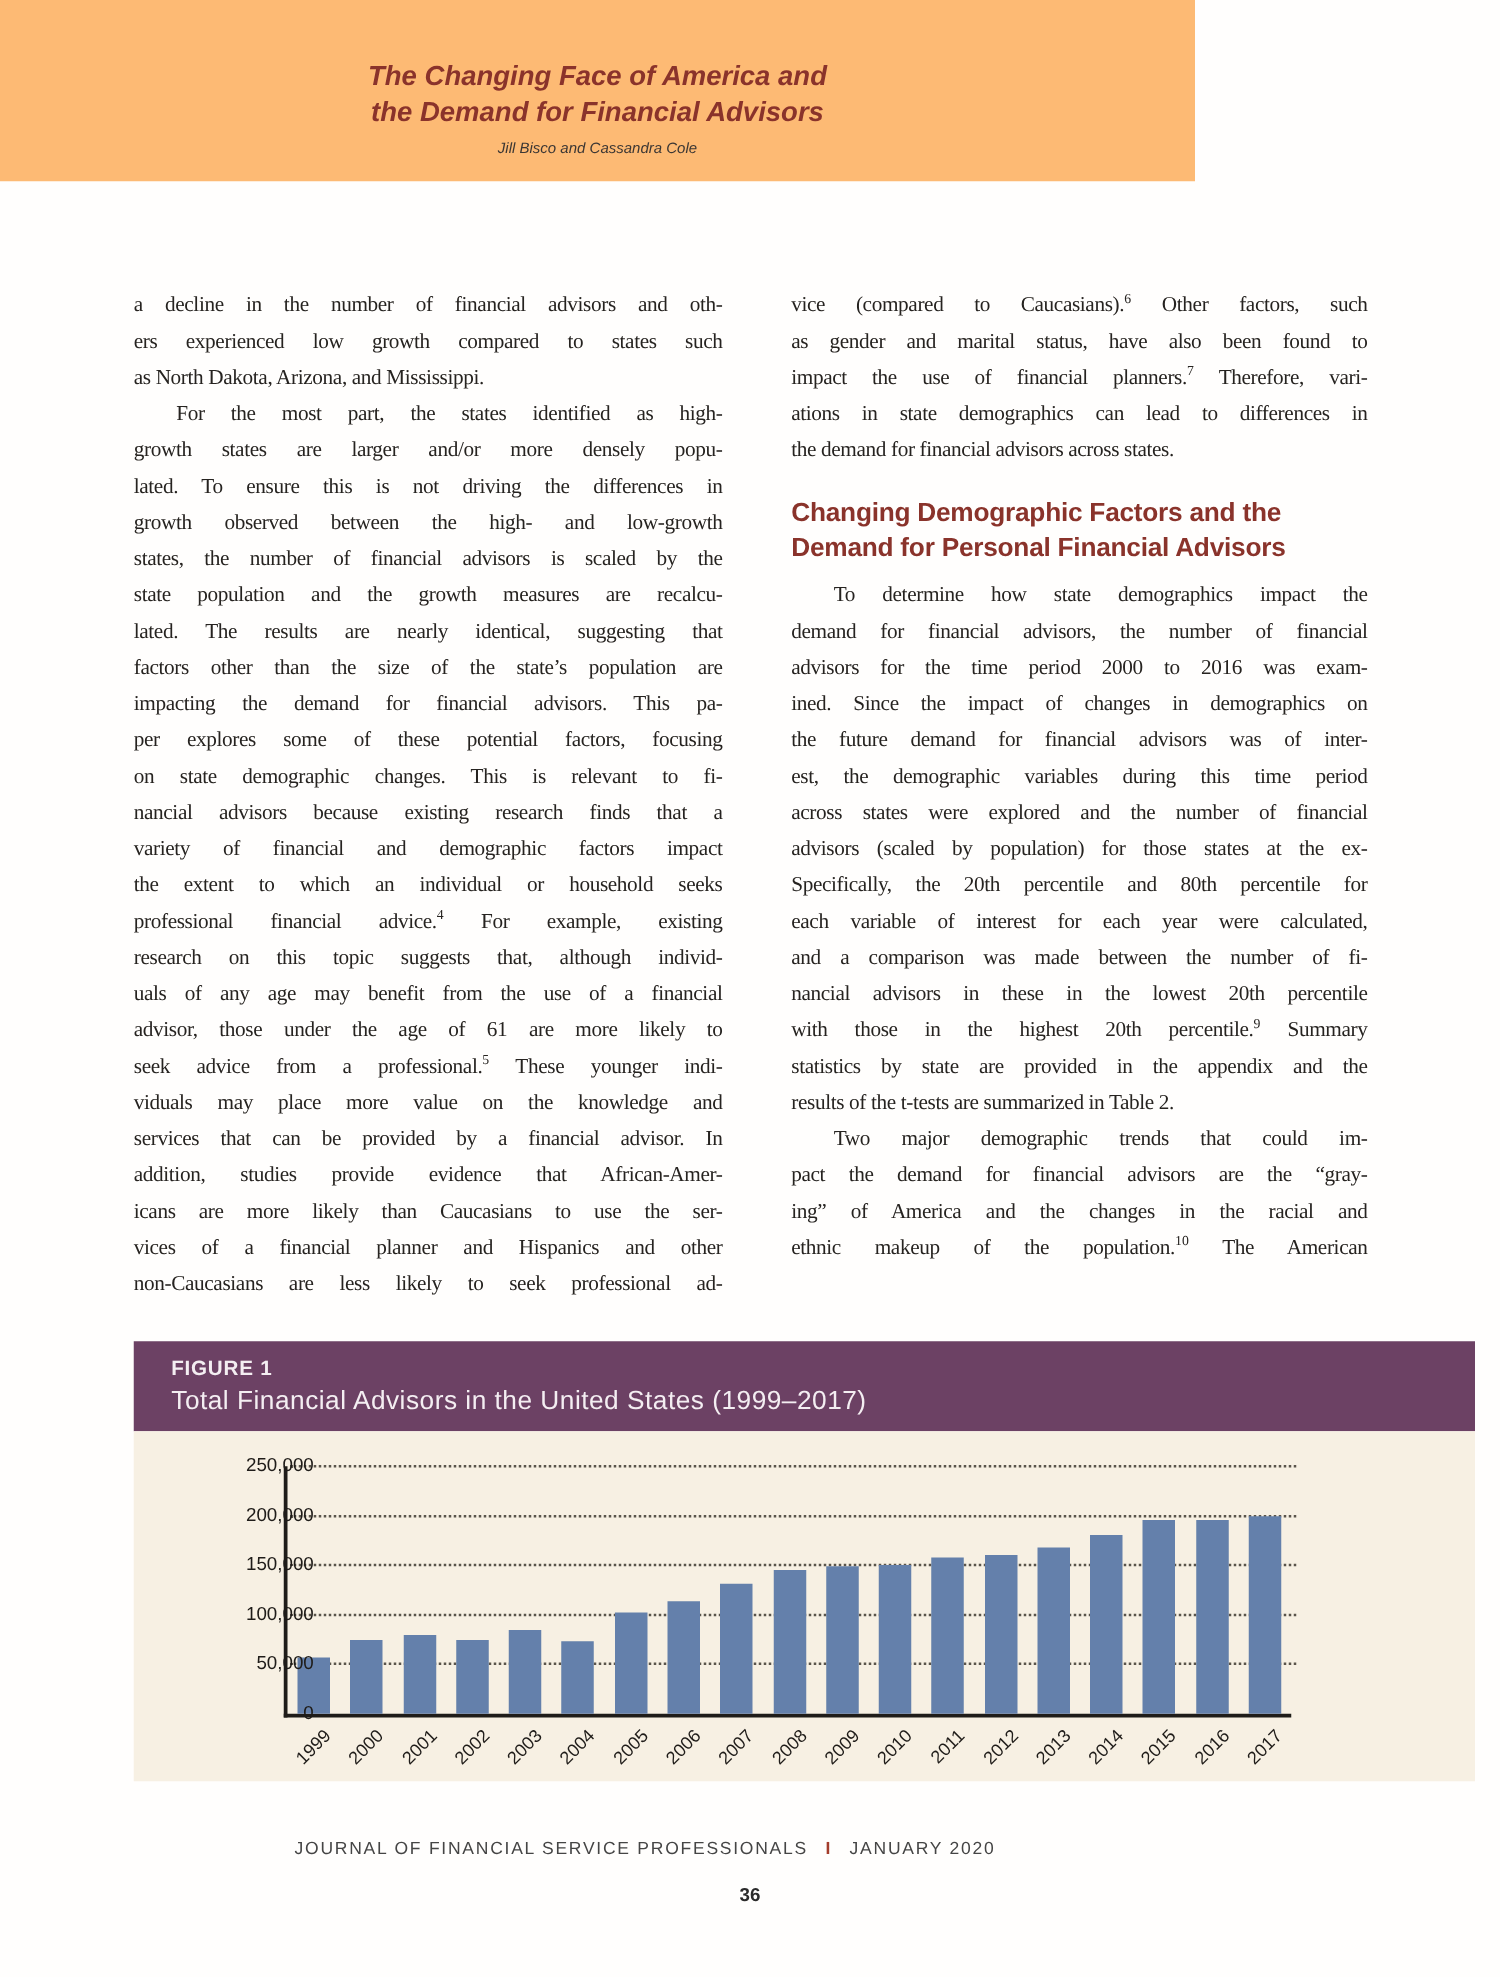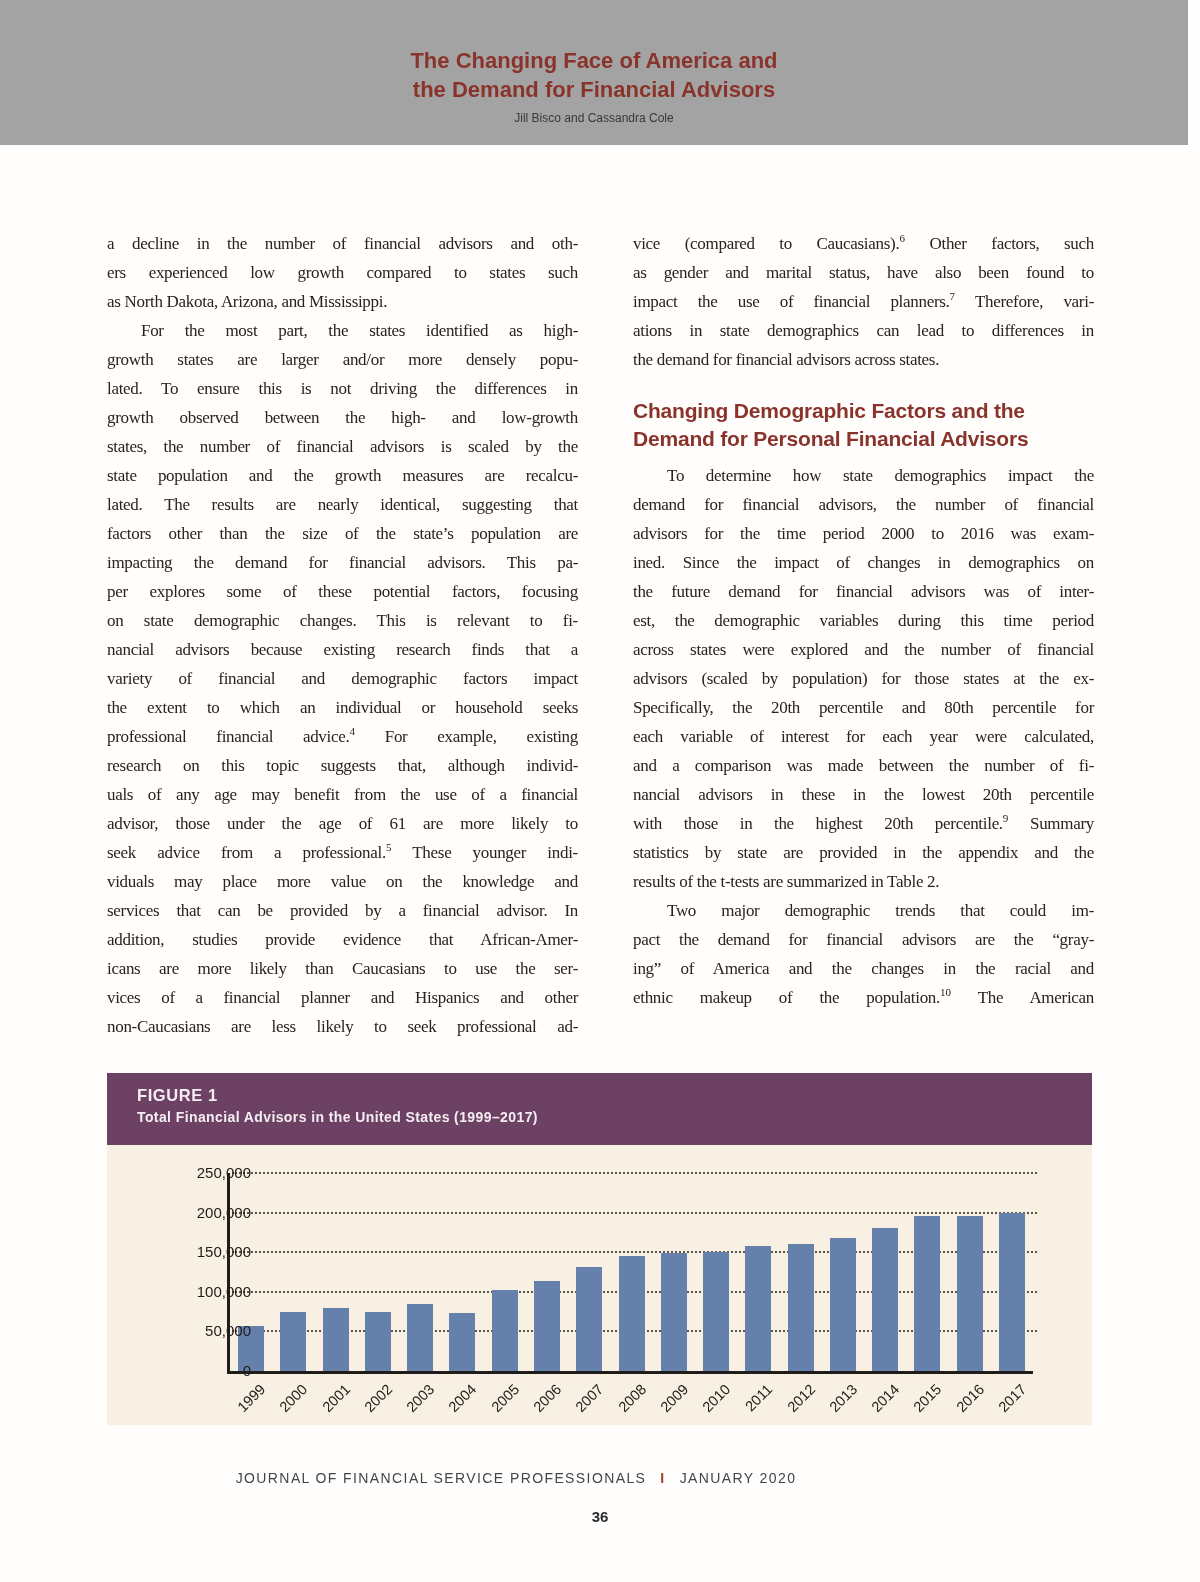--- a/index.html
+++ b/index.html
@@ -1,42 +1,42 @@
 <!DOCTYPE html>
 <html><head>
 <meta charset="utf-8">
 <style>
   html,body{margin:0;padding:0;background:#ffffff;}
   #page{position:relative;width:1200px;height:1582px;background:#fffefd;overflow:hidden;
         font-family:"Liberation Serif",serif;color:#262320;}
 
   
-  .header-band{position:absolute;left:0;top:0;width:1188px;height:145px;background:#a3a3a3;
-               text-align:center;}
+  .header-band{position:absolute;left:0;top:0;width:956px;height:145px;background:#fdba74;
+               text-align:center;font-style:italic;}
   .paper-title{margin-top:46px;font-family:"Liberation Sans",sans-serif;font-weight:bold;
                font-size:22px;line-height:29px;color:#8a332b;}
   .paper-authors{margin-top:7px;font-family:"Liberation Sans",sans-serif;font-size:12px;color:#3c3734;}
 
   
   .col{position:absolute;top:229px;font-size:17px;line-height:29px;letter-spacing:-0.3px;}
   .col-left{left:107px;width:471px;}
   .col-right{left:633px;width:461px;}
   .line{text-align:justify;text-align-last:justify;white-space:normal;}
   .line.last{text-align-last:left;}
   .line.indent{text-indent:34px;}
   .line sup{font-size:11px;line-height:0;letter-spacing:0;}
   .section-heading{font-family:"Liberation Sans",sans-serif;font-weight:bold;font-size:21px;
                    line-height:28px;color:#8a332b;margin:23px 0 8px 0;letter-spacing:-0.2px;}
 
   
-  .figure{position:absolute;left:107px;top:1073px;width:985px;height:352px;}
+  .figure{position:absolute;left:107px;top:1073px;width:1073px;height:352px;}
   .fig-header{height:72px;background:#6c4164;color:#f4eef2;font-family:"Liberation Sans",sans-serif;
               box-sizing:border-box;padding:13px 0 0 30px;}
   .fig-label{font-weight:bold;font-size:16.5px;letter-spacing:0.6px;}
-  .fig-title{font-size:14px;margin-top:4px;letter-spacing:0.4px;font-weight:bold;}
+  .fig-title{font-size:21px;margin-top:4px;letter-spacing:0.4px;}
   .fig-body{position:relative;height:280px;background:#f7f0e3;}
   .plot{position:absolute;left:120px;top:28px;width:803px;height:198px;
         border-left:3px solid #1f1c19;border-bottom:3px solid #1f1c19;}
   .gridline{position:absolute;left:2px;right:-4px;height:0;border-top:2px dotted #5a544b;}
   .bar{position:absolute;bottom:0;background:#6480ab;}
   .ylabel{position:absolute;left:0;width:104px;text-align:right;
           font-family:"Liberation Sans",sans-serif;font-size:15px;color:#1f1c19;padding-left:40px;}
   .xlabel{position:absolute;white-space:nowrap;font-family:"Liberation Sans",sans-serif;
           font-size:14.5px;color:#1f1c19;transform:translateX(-100%) rotate(-45deg);
           transform-origin:100% 0;}

